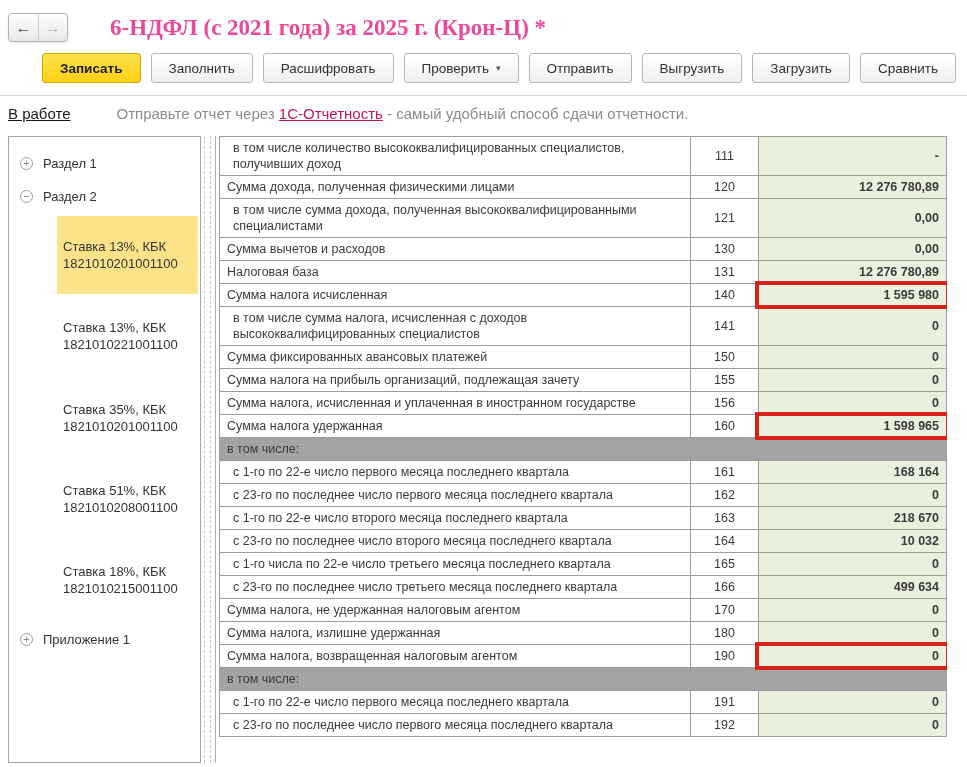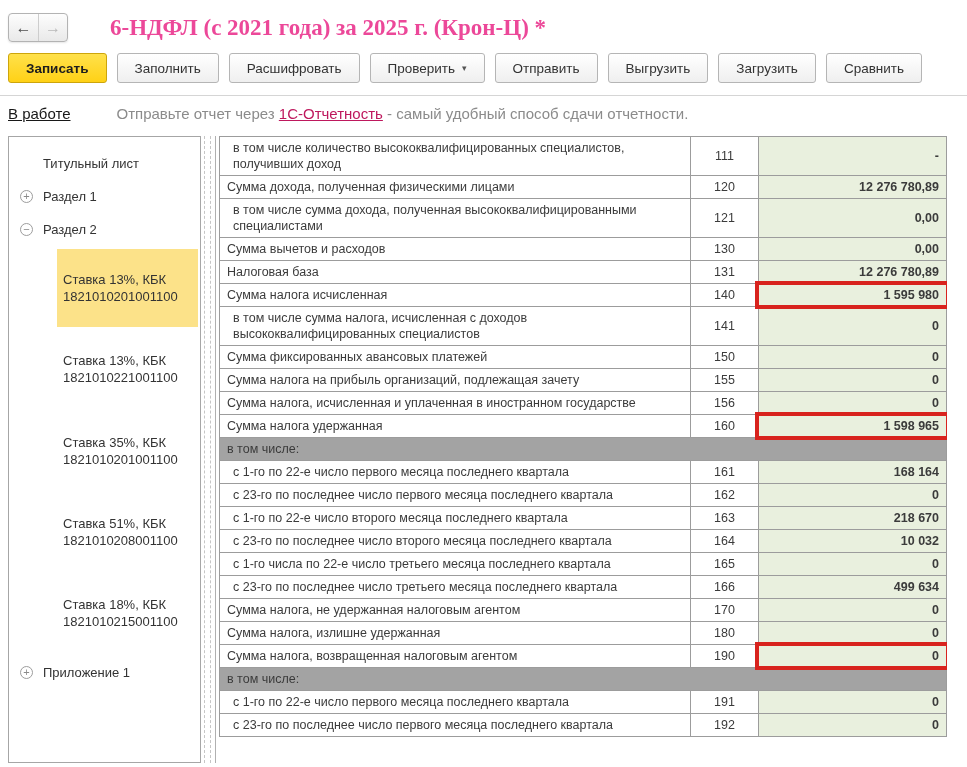--- a/index.html
+++ b/index.html
@@ -13,21 +13,21 @@
   .nav-btn { width:29px; height:27px; display:flex; align-items:center; justify-content:center;
              font-size:16px; color:#4d4d4d; background:transparent; border:none; cursor:pointer; }
   .nav-btn.fwd { border-left:1px solid #cdcdcd; color:#b9b9b9; }
   .page-title { font-size:23px; font-weight:bold; color:#ec4899; margin-left:42px; white-space:nowrap;font-family:Liberation Serif, serif; }
 
   
   .toolbar { display:flex; gap:10px; padding:5px 8px 12px 8px; height:47px; }
   .tb-btn { height:30px; padding:0 17px; background:linear-gradient(#ffffff,#efefef);
             border:1px solid #b5b5b5; border-radius:3px; font-size:13.5px; color:#333;
             display:flex; align-items:center; gap:7px; font-family:inherit; cursor:pointer; white-space:nowrap; }
-  .tb-btn.primary { background:linear-gradient(#ffe14b,#ffd116); border-color:#cda50b; font-weight:bold; color:#1d1d1d; }
+  .tb-btn.primary { background:linear-gradient(#ffe14b,#ffd116); border-color:#cda50b; font-weight:bold; color:#1d1d1d;margin-left:34px; }
   .caret { font-size:9px; color:#555; }
 
   
   .statusbar { border-top:1px solid #d5d5d5; padding:9px 8px 10px 8px; display:flex; align-items:baseline; font-size:15px; height:35px; }
   .state-link { color:#181818; text-decoration:underline; cursor:pointer; white-space:nowrap; }
   .status-msg { color:#8b8b8b; margin-left:46px; white-space:nowrap; }
   .inline-link { color:#be185d; text-decoration:underline; cursor:pointer; }
 
   
   .content { display:flex; align-items:flex-start; padding:6px 0 0 8px; height:633px; overflow:hidden; }
@@ -95,21 +95,20 @@
       </button>
     </div>
 
   <div class="statusbar">
     <span class="state-link">В работе</span>
     <span class="status-msg"><span>Отправьте отчет через </span><span class="inline-link">1С-Отчетность</span><span> - самый удобный способ сдачи отчетности.</span></span>
   </div>
 
   <div class="content">
     <div class="sidebar" id="sidebar">
-        <div class="sb-item"><span class="sb-label">Титульный лист</span></div>
         <div class="sb-item"><span class="expander">+</span><span class="sb-label">Раздел 1</span></div>
         <div class="sb-item"><span class="expander">−</span><span class="sb-label">Раздел 2</span></div>
         <div class="sb-item child selected"><span class="sb-label">Ставка 13%, КБК
 1821010201001100</span></div>
         <div class="sb-item child"><span class="sb-label">Ставка 13%, КБК
 1821010221001100</span></div>
         <div class="sb-item child"><span class="sb-label">Ставка 35%, КБК
 1821010201001100</span></div>
         <div class="sb-item child"><span class="sb-label">Ставка 51%, КБК
 1821010208001100</span></div>

